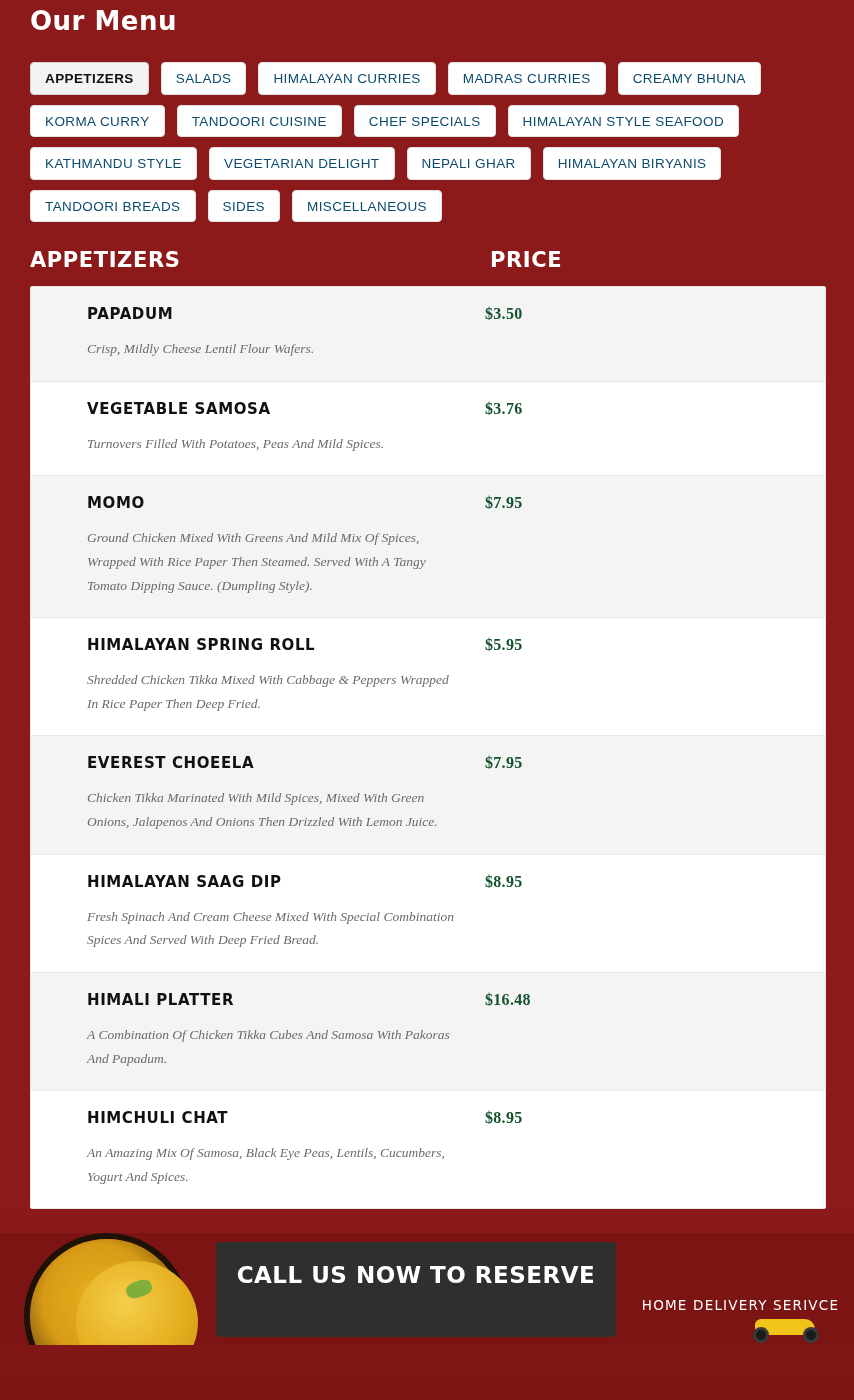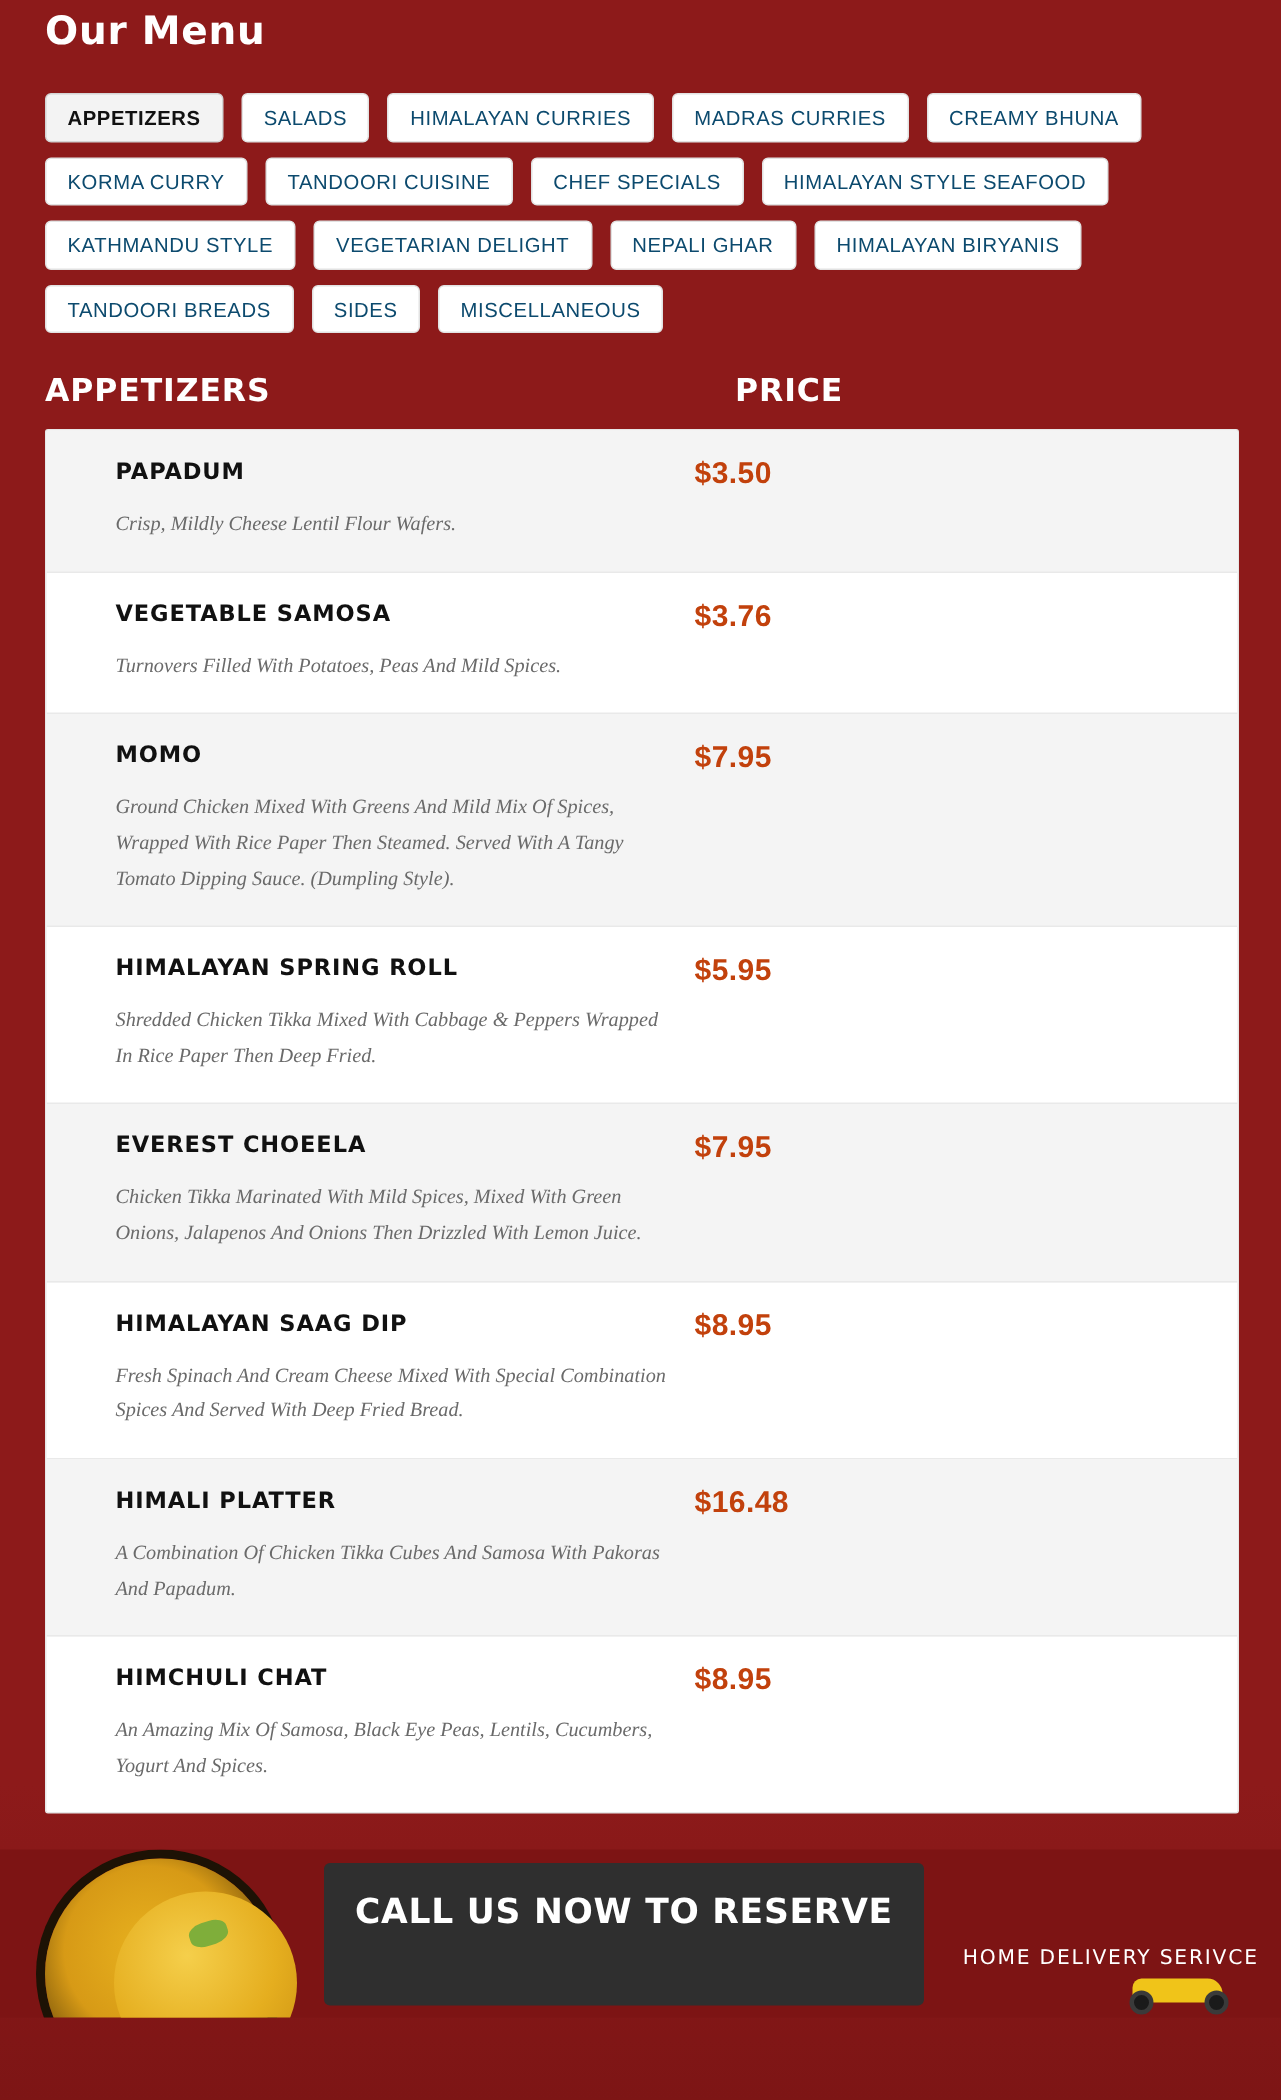--- a/index.html
+++ b/index.html
@@ -74,22 +74,23 @@
   }
   .menu-card {
     margin: 14px 28px 0 30px;
     background: #ffffff;
     border: 1px solid #e7e7e7;
     border-radius: 2px;
     overflow: hidden;
   }
   .menu-row {
     display: flex;
-    padding: 18px 22px 20px 14px;
+    padding: 18px 22px 20px 24px;
     border-bottom: 1px solid #e9e9e9;
+    gap: 12px;
   }
   .menu-row:last-child { border-bottom: none; }
   .menu-row.alt { background: #f4f4f4; }
   .menu-row .cell-name {
     width: 408px;
     padding-left: 32px;
   }
   .menu-row .cell-price {
     flex: 1;
     padding-left: 10px;
@@ -104,24 +105,24 @@
     margin-bottom: 14px;
   }
   .item-desc {
     color: #6a6a6a;
     font-size: 13.5px;
     font-style: italic;
     line-height: 1.75;
     font-family: "Liberation Serif", serif;
   }
   .item-price {
-    color: #c2410c;
-    font-size: 20px;
-    font-weight: bold;
-    font-family: Liberation Sans, sans-serif;
+    color: #14532d;
+    font-size: 16px;
+    font-weight: bold;
+    font-family: Liberation Serif, serif;
     letter-spacing: 0.3px;
   }
   .footer {
     margin-top: 24px;
     position: relative;
     height: 112px;
     width: 854px;
     background: #7d1414;
     display: flex;
     align-items: center;

